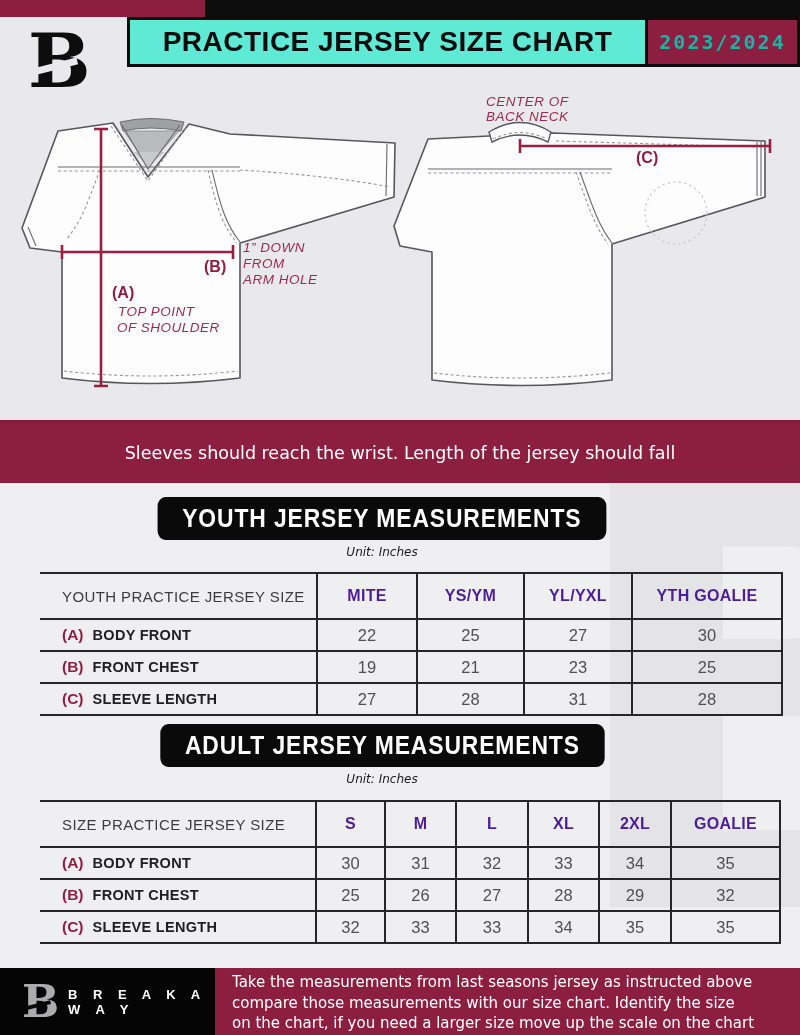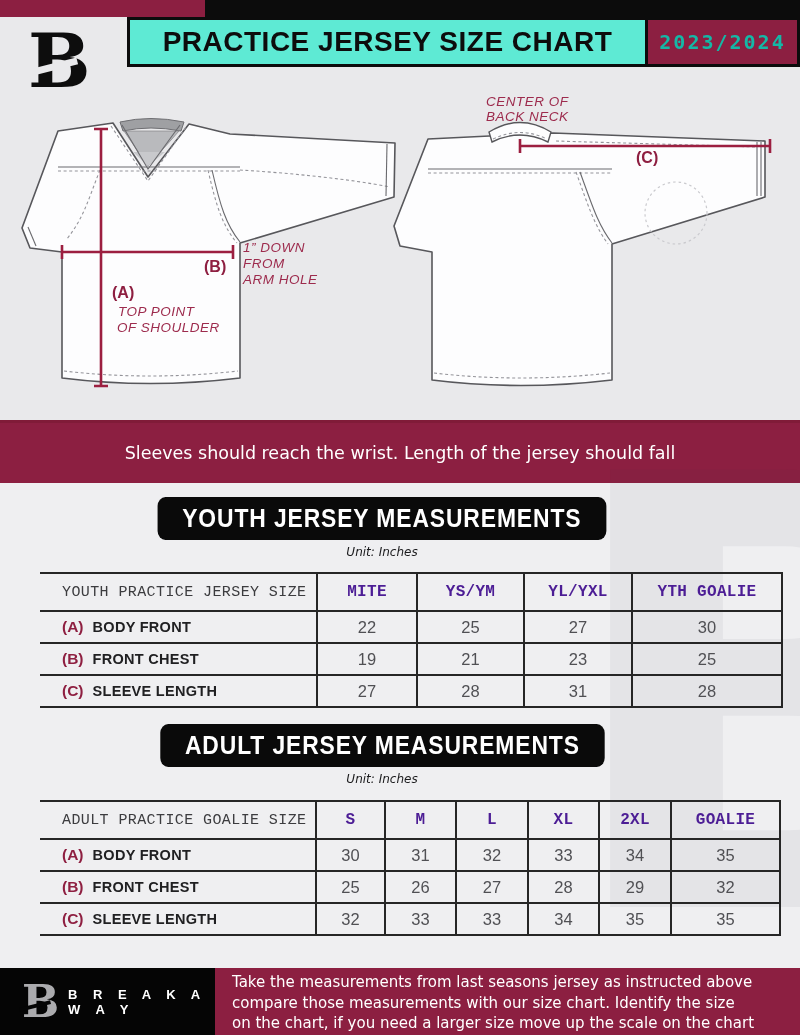--- a/index.html
+++ b/index.html
@@ -53,21 +53,21 @@
   .size-table .vline{border-left:2px solid #262626;}
   .size-table .rend{border-right:2px solid #262626;}
   .size-table{border-top:2px solid #262626;}
   .size-table th.corner{text-align:left;padding-left:22px;font-weight:normal;color:#3C3C3F;
                         font-size:15px;letter-spacing:.4px;}
   .size-table th.size{font-size:16px;font-weight:bold;color:#4c1d95;text-align:center;letter-spacing:.3px;}
   .size-table td.num{text-align:center;font-size:16.5px;color:#505054;}
   .size-table td.rowlabel{text-align:left;padding-left:22px;white-space:nowrap;}
   .rowlabel .key{color:#8E1F41;font-weight:bold;font-size:15.5px;margin-right:9px;}
   .rowlabel .lbl{color:#202022;font-weight:bold;font-size:14.5px;letter-spacing:.3px;}
-  .hrow{height:38px;font-family:Liberation Mono, monospace;}
+  .hrow{height:46px;}
   .drow{height:32px;margin-top:16px;}
 
   
   .footer{position:absolute;left:0;top:968px;width:800px;height:67px;display:flex;background:#8C1F41;}
   .footer-black{width:215px;background:#050505;display:flex;align-items:center;position:relative;}
   .mini-logo{position:relative;width:36px;height:48px;margin-left:22px;}
   .mini-logo .glyph{font-family:"DejaVu Serif",serif;font-weight:bold;font-size:44px;line-height:48px;color:#ABABAE;}
   .mini-logo .slash{position:absolute;left:-3px;top:26px;width:32px;height:4px;background:#050505;transform:rotate(-14deg);}
   .brand{color:#fff;font-weight:bold;font-size:13px;letter-spacing:6px;margin-left:10px;}
   .footer-text{flex:1;color:#fff;font-family:"DejaVu Sans",sans-serif;font-size:15px;
@@ -210,21 +210,21 @@
         <col style="width:276px">
         <col style="width:69px">
         <col style="width:71px">
         <col style="width:72px">
         <col style="width:71px">
         <col style="width:72px">
         <col style="width:109px">
       </colgroup>
     <tbody>
         <tr class="hrow">
-      <th class="corner">ADULT PRACTICE GOALIE SIZE</th>
+      <th class="corner">SIZE PRACTICE JERSEY SIZE</th>
       <th class="size vline">S</th>
       <th class="size vline">M</th>
       <th class="size vline">L</th>
       <th class="size vline">XL</th>
       <th class="size vline">2XL</th>
       <th class="size vline rend">GOALIE</th>
     </tr>
     <tr class="drow">
       <td class="rowlabel"><span class="key">(A)</span><span class="lbl">BODY FRONT</span></td>
       <td class="num vline">30</td>

